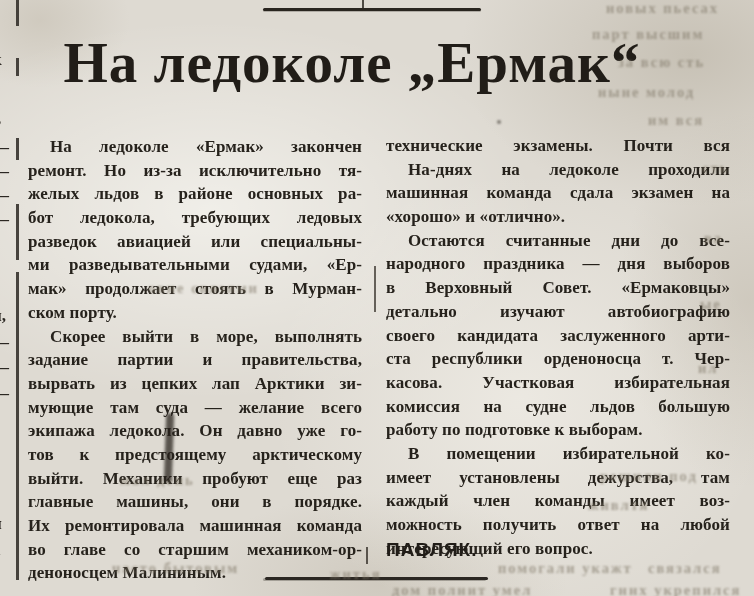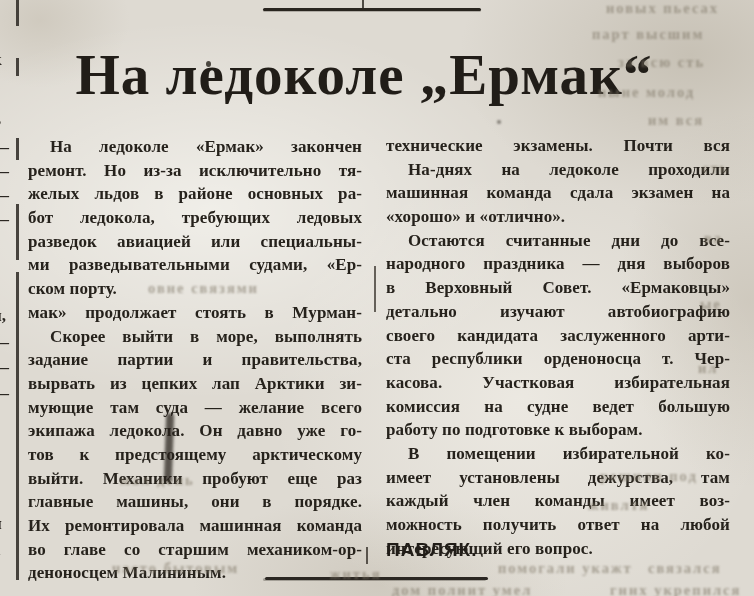--- a/index.html
+++ b/index.html
@@ -13,21 +13,21 @@
       radial-gradient(ellipse 180px 260px at 748px 300px, rgba(182,174,158,.38), transparent 72%),
       radial-gradient(ellipse 430px 250px at 210px 210px, rgba(255,255,251,.55), transparent 76%),
       radial-gradient(ellipse 330px 300px at 520px 400px, rgba(252,250,244,.45), transparent 76%),
       radial-gradient(ellipse 260px 130px at 380px 585px, rgba(180,172,156,.35), transparent 72%),
       radial-gradient(ellipse 120px 90px at 40px 20px, rgba(186,178,162,.4), transparent 75%);
   }
   
   .top-rule{position:absolute;left:263px;top:8px;width:218px;height:3px;background:#29251f;border-radius:2px;box-shadow:0 1px 0 rgba(41,37,31,.25);}
   .top-rule-tick{position:absolute;left:362px;top:0;width:2px;height:9px;background:rgba(41,37,31,.8);}
   .title{
-    position:absolute;left:22px;top:30px;width:660px;margin:12px;
+    position:absolute;left:22px;top:30px;width:660px;margin:0;
     font-size:57px;font-weight:bold;text-align:center;letter-spacing:1px;
     white-space:nowrap;color:#211d18;
   }
   
   .col{position:absolute;font-size:17px;font-weight:bold;line-height:23.7px;letter-spacing:.1px;color:#26221c;margin-top:24px;}
   .col-left{left:28px;top:111px;width:334px;}
   .col-right{left:386px;top:110px;width:344px;}
   .tline{text-align:justify;text-align-last:justify;height:23.7px;overflow:visible;}
   .tline.ind{text-indent:22px;}
   .tline.end{text-align-last:left;}
@@ -90,22 +90,22 @@
 
   <h1 class="title">На ледоколе „Ермак“</h1>
 
   <div class="col col-left">
       <div class="tline ind">На ледоколе «Ермак» закончен</div>
       <div class="tline">ремонт. Но из-за исключительно тя-</div>
       <div class="tline">желых льдов в районе основных ра-</div>
       <div class="tline">бот ледокола, требующих ледовых</div>
       <div class="tline">разведок авиацией или специальны-</div>
       <div class="tline">ми разведывательными судами, «Ер-</div>
+      <div class="tline">мак» продолжает стоять в Мурман-</div>
       <div class="tline end">ском порту.</div>
-      <div class="tline">мак» продолжает стоять в Мурман-</div>
       <div class="tline ind">Скорее выйти в море, выполнять</div>
       <div class="tline">задание партии и правительства,</div>
       <div class="tline">вырвать из цепких лап Арктики зи-</div>
       <div class="tline">мующие там суда — желание всего</div>
       <div class="tline">экипажа ледокола. Он давно уже го-</div>
       <div class="tline">тов к предстоящему арктическому</div>
       <div class="tline">выйти. Механики пробуют еще раз</div>
       <div class="tline">главные машины, они в порядке.</div>
       <div class="tline">Их ремонтировала машинная команда</div>
       <div class="tline">во главе со старшим механиком-ор-</div>
@@ -116,21 +116,21 @@
       <div class="tline ind">На-днях на ледоколе проходили</div>
       <div class="tline">машинная команда сдала экзамен на</div>
       <div class="tline end">«хорошо» и «отлично».</div>
       <div class="tline ind">Остаются считанные дни до все-</div>
       <div class="tline">народного праздника — дня выборов</div>
       <div class="tline">в Верховный Совет. «Ермаковцы»</div>
       <div class="tline">детально изучают автобиографию</div>
       <div class="tline">своего кандидата заслуженного арти-</div>
       <div class="tline">ста республики орденоносца т. Чер-</div>
       <div class="tline">касова. Участковая избирательная</div>
-      <div class="tline">комиссия на судне ведет большую</div>
+      <div class="tline">комиссия на судне льдов большую</div>
       <div class="tline end">работу по подготовке к выборам.</div>
       <div class="tline ind">В помещении избирательной ко-</div>
       <div class="tline">имеет установлены дежурства, там</div>
       <div class="tline">каждый член команды имеет воз-</div>
       <div class="tline">можность получить ответ на любой</div>
       <div class="tline end">интересующий его вопрос.</div>
     </div>
 
   <div class="byline">ПАВЛЯК.</div>
 

